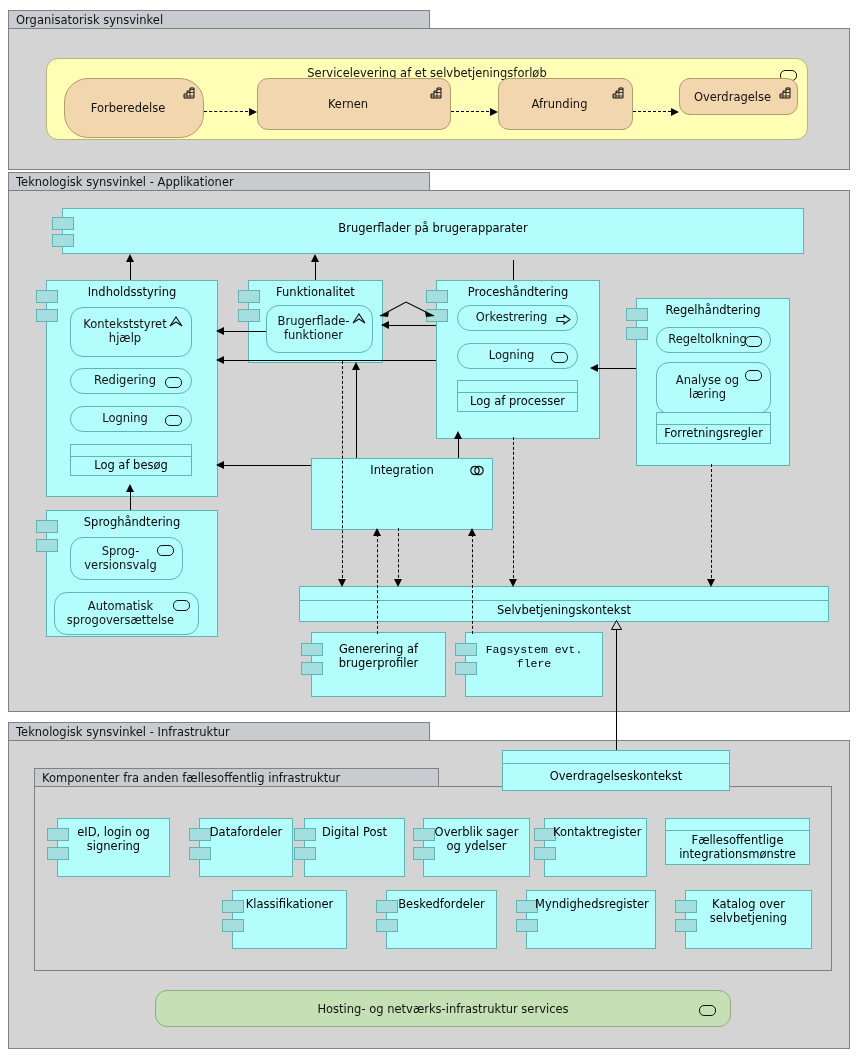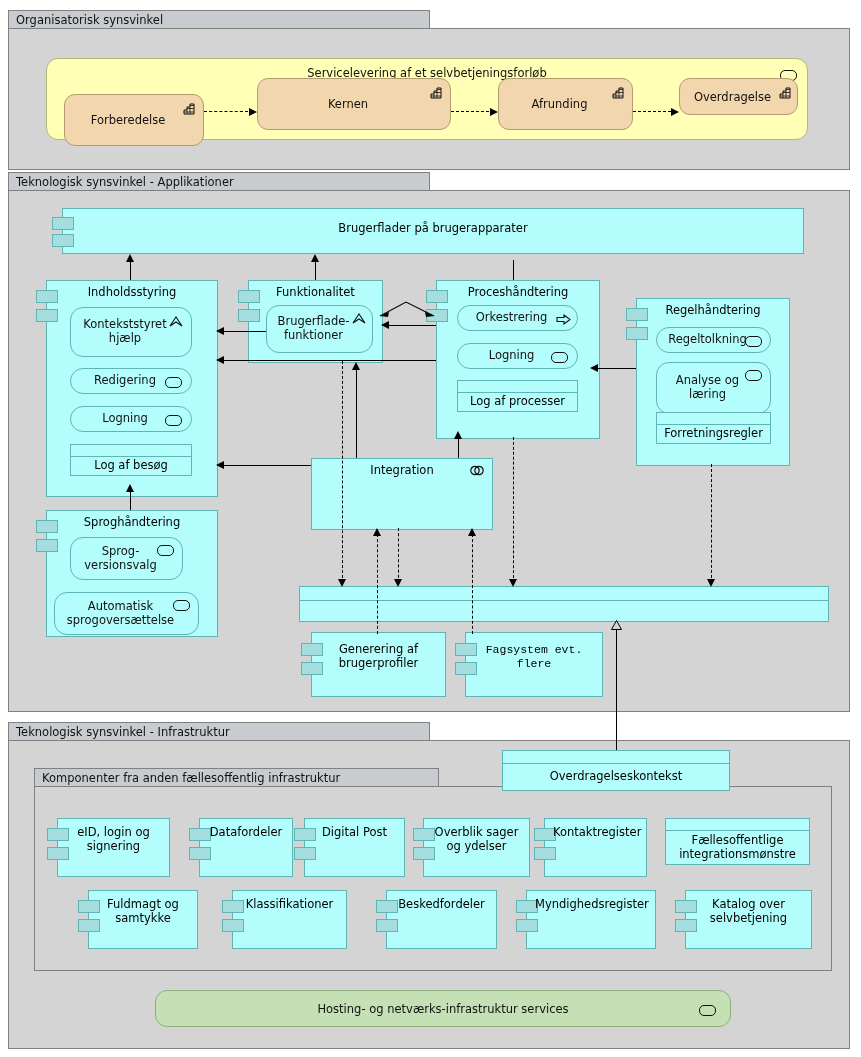--- a/index.html
+++ b/index.html
@@ -71,21 +71,21 @@
     <div class="group-tab" style="width:422px;">Organisatorisk synsvinkel</div>
     <div class="group-body" style="top:18px;width:842px;height:142px;"></div>
 
     <div class="bizgrp" style="left:38px;top:48px;width:762px;height:82px;">
       <div class="bizgrp-label">Servicelevering af et selvbetjeningsforløb</div>
       <span class="icn" style="right:10px;top:11px;">
         <span class="icn-oval" style="display:block;"></span>
       </span>
     </div>
 
-    <div class="bizfn" style="left:56px;top:84px;width:140px;height:52px;">
+    <div class="bizfn" style="left:56px;top:68px;width:140px;height:60px;border-radius:24px;">
       <span>Forberedelse</span>
       <svg class="icn icn-fn" style="right:8px;top:8px;" viewBox="0 0 12 12">
         <path d="M1 11 L1 7 L4 7 L4 4 L7 4 L7 1 L11 1 L11 11 Z" fill="none" stroke="#111" stroke-width="1"></path>
         <path d="M4 7 L4 11 M7 4 L7 11 M1 9 L11 9 M4 5.5 L11 5.5 M7 2.5 L11 2.5" stroke="#111" stroke-width="0.8"></path>
       </svg>
     </div>
 
     <div class="bizfn" style="left:249px;top:68px;width:194px;height:52px;">
       <span>Kernen</span>
       <svg class="icn icn-fn" style="right:8px;top:8px;" viewBox="0 0 12 12">
@@ -219,20 +219,21 @@
     <div class="comp" style="position:absolute;left:303px;top:286px;width:180px;height:70px;">
       <div class="comp-label">Integration</div>
       <svg class="icn icn-iface" style="right:8px;top:5px;" viewBox="0 0 14 13">
         <circle cx="5" cy="6.5" r="4.2" fill="none" stroke="#111" stroke-width="1.2"></circle>
         <circle cx="9" cy="6.5" r="4.2" fill="none" stroke="#111" stroke-width="1.2"></circle>
       </svg>
     </div>
 
     <div class="dobj" style="left:291px;top:414px;width:530px;height:36px;">
       <div class="dobj-bar" style="top:13px;"></div>
+      <div class="dobj-txt" style="top:14px;">Selvbetjeningskontekst</div>
     </div>
 
     <div class="comp" style="position:absolute;left:303px;top:460px;width:133px;height:63px;">
       <div class="tab t1" style="top:10px;"></div>
       <div class="tab t2" style="top:29px;"></div>
       <div class="comp-label" style="top:10px;">Generering af brugerprofiler</div>
     </div>
 
     <div class="comp" style="position:absolute;left:457px;top:460px;width:136px;height:63px;font-family:Liberation Mono, monospace;">
       <div class="tab t1" style="top:10px;"></div>
@@ -329,25 +330,20 @@
     <div class="comp" style="position:absolute;left:536px;top:96px;width:101px;height:57px;">
       <div class="tab t1" style="top:9px;"></div>
       <div class="tab t2" style="top:28px;"></div>
       <div class="comp-label" style="top:7px;">Kontaktregister</div>
     </div>
     <div class="dobj" style="left:657px;top:96px;width:145px;height:47px;">
       <div class="dobj-bar"></div>
       <div class="dobj-txt">Fællesoffentlige integrationsmønstre</div>
     </div>
 
-    <div class="comp" style="position:absolute;left:80px;top:168px;width:108px;height:57px;">
-      <div class="tab t1" style="top:9px;"></div>
-      <div class="tab t2" style="top:28px;"></div>
-      <div class="comp-label" style="top:7px;">Fuldmagt og samtykke</div>
-    </div>
     <div class="comp" style="position:absolute;left:224px;top:168px;width:113px;height:57px;">
       <div class="tab t1" style="top:9px;"></div>
       <div class="tab t2" style="top:28px;"></div>
       <div class="comp-label" style="top:7px;">Klassifikationer</div>
     </div>
     <div class="comp" style="position:absolute;left:378px;top:168px;width:109px;height:57px;">
       <div class="tab t1" style="top:9px;"></div>
       <div class="tab t2" style="top:28px;"></div>
       <div class="comp-label" style="top:7px;">Beskedfordeler</div>
     </div>

